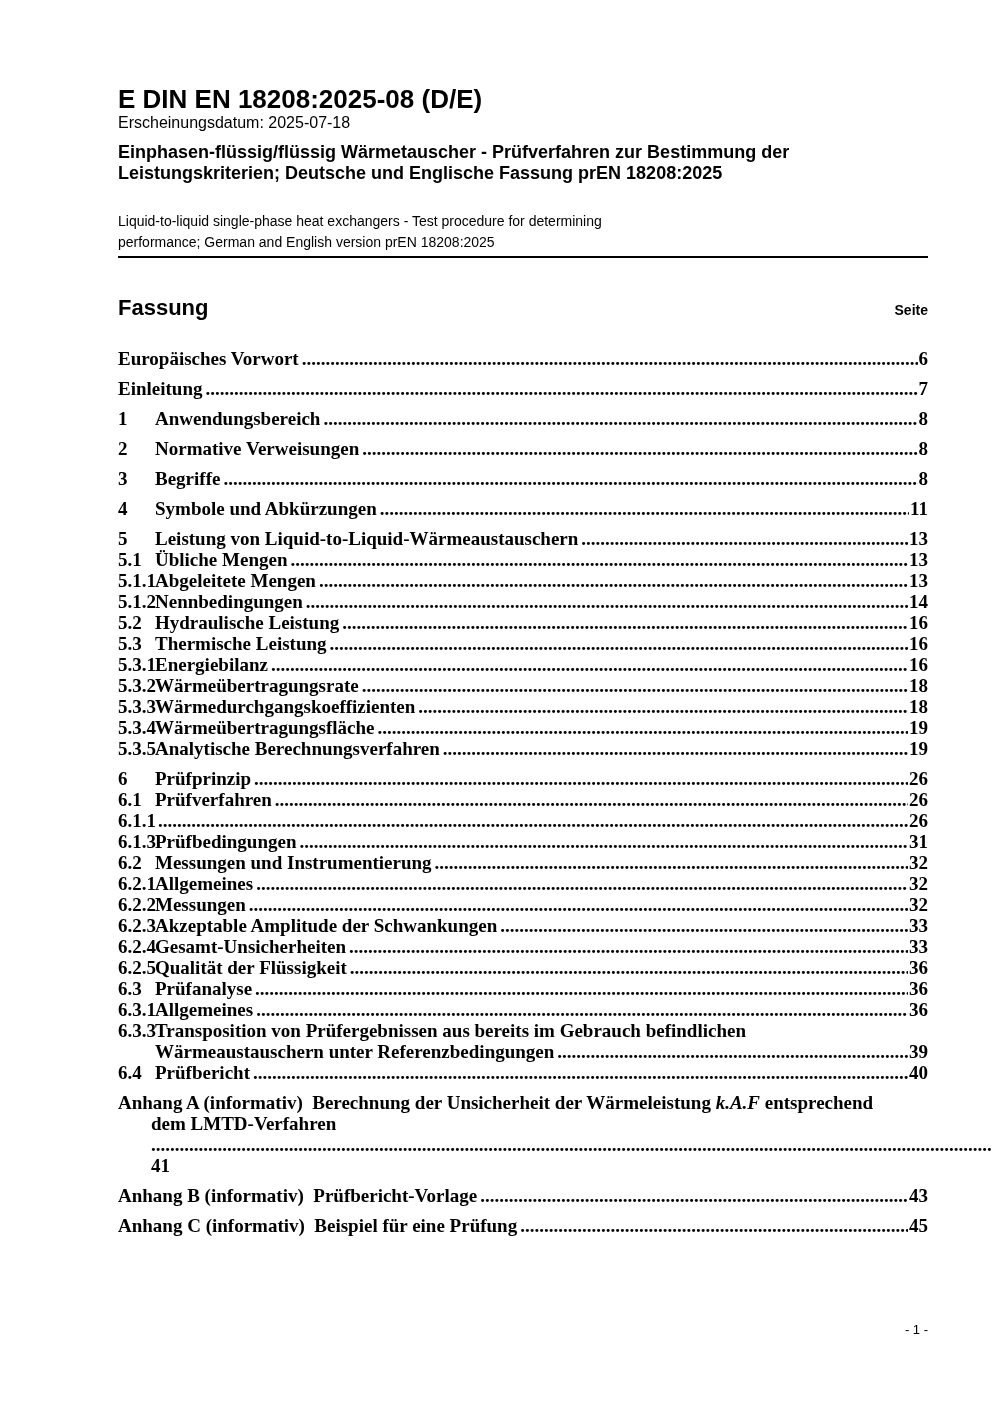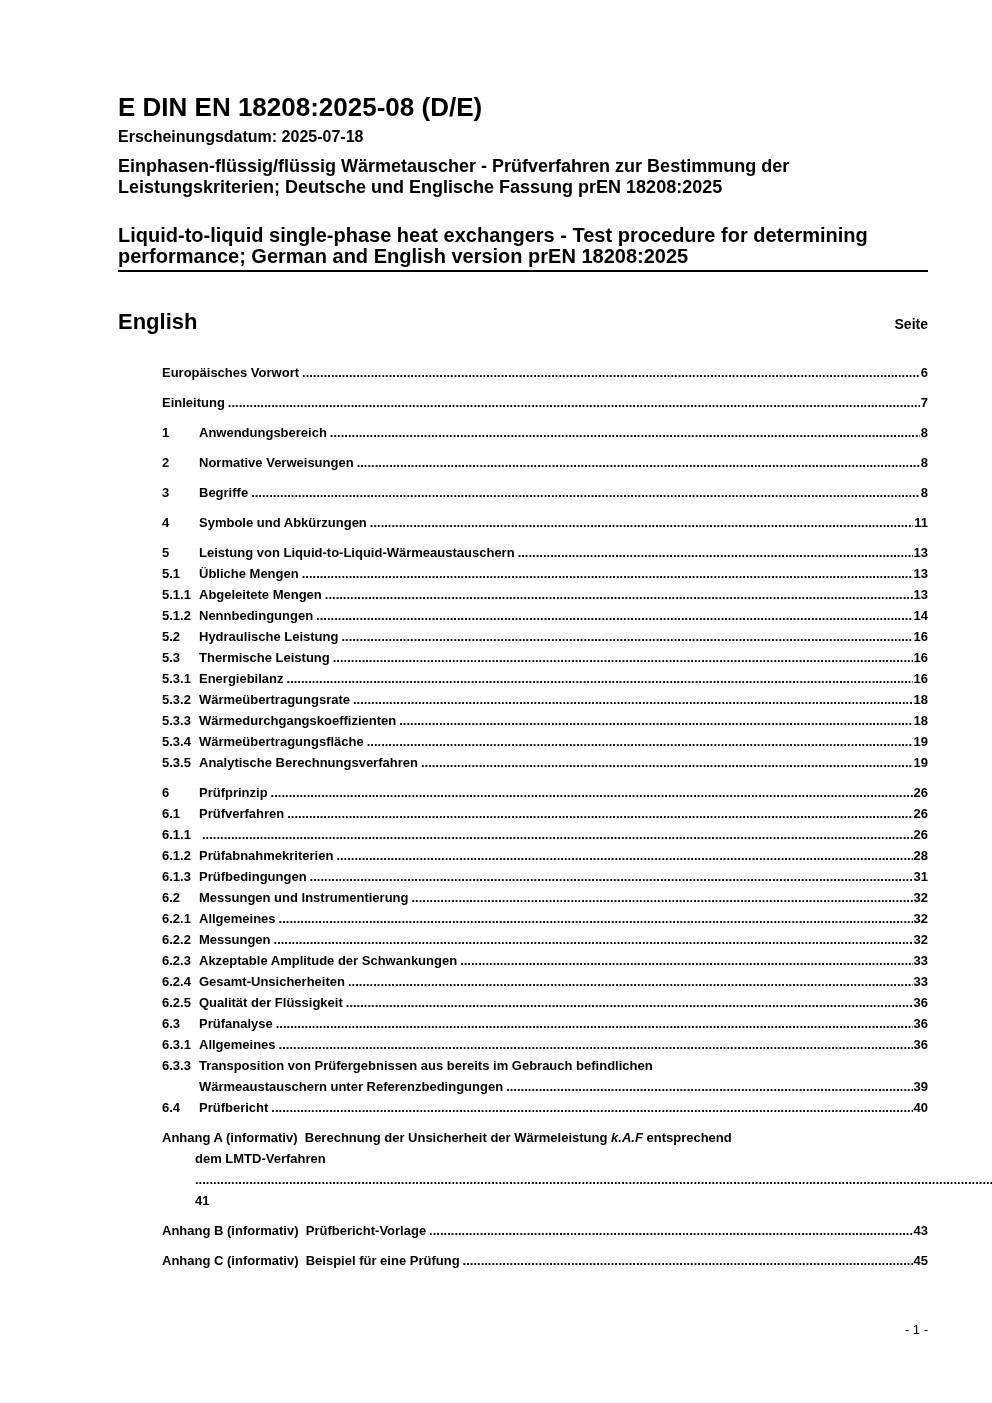--- a/index.html
+++ b/index.html
@@ -9,47 +9,46 @@
     width: 992px;
     height: 1403px;
     background: #ffffff;
     color: #000000;
     overflow: hidden;
     font-family: "Liberation Sans", sans-serif;
   }
   .content {
     position: absolute;
     left: 118px;
-    top: 8px;
+    top: 0;
     width: 810px;
   }
   .doc-number {
     margin: 84px 0 0 0;
     font-size: 26px;
     line-height: 30px;
     font-weight: bold;
     letter-spacing: 0px;
   }
   .pub-date {
-    margin-top: 6px;
     font-size: 16px;
     line-height: 18px;
-    font-weight: bold;
+    font-weight: normal;
   }
   .title-de {
     margin-top: 10px;
     font-size: 18px;
     line-height: 21px;
     font-weight: bold;
   }
   .title-en {
     margin-top: 27px;
-    font-size: 20px;
+    font-size: 14px;
     line-height: 21px;
-    font-weight: bold;
+    font-weight: normal;
   }
   .title-rule {
     margin-top: 3px;
     border: 0;
     border-top: 2px solid #000;
     width: 100%;
   }
   .inhalt-row {
     margin-top: 36px;
     display: flex;
@@ -61,24 +60,23 @@
     line-height: 28px;
     font-weight: bold;
   }
   .seite-label {
     font-size: 14px;
     font-weight: bold;
     text-align: right;
   }
   .toc-list {
     margin-top: 26px;
-    font-family: Liberation Sans, sans-serif;
+    font-family: Liberation Serif, serif;
     font-weight: bold;
-    font-size: 13px;
-    margin-left: 44px;
+    font-size: 19px;
   }
   .toc-row { display: flex; align-items: flex-start; }
   .toc-row.gap { margin-top: 9px; }
   .toc-num {
     width: 37px;
     flex: none;
     line-height: 21px;
   }
   .toc-body { flex: 1 1 auto; min-width: 0; }
   .toc-line { line-height: 21px; }
@@ -121,21 +119,21 @@
     </div>
 
     <div class="title-en">
       <div>Liquid-to-liquid single-phase heat exchangers - Test procedure for determining</div>
       <div>performance; German and English version prEN 18208:2025</div>
     </div>
 
     <hr class="title-rule">
 
     <div class="inhalt-row">
-      <div class="inhalt-heading">English</div>
+      <div class="inhalt-heading">Fassung</div>
       <div class="seite-label">Seite</div>
     </div>
 
     <div class="toc-list">
         <div class="toc-row plain">
           <div class="toc-body">
             <div class="toc-line leader">
               <span class="toc-label"><span>Europäisches Vorwort</span></span>
               <span class="toc-dots"></span>
               <span class="toc-page">6</span>
@@ -320,30 +318,20 @@
               <span class="toc-page">26</span>
             </div>
           </div>
         </div>
         <div class="toc-row">
           <span class="toc-num">6.1.1</span>
           <div class="toc-body">
             <div class="toc-line leader">
               <span class="toc-dots"></span>
               <span class="toc-page">26</span>
-            </div>
-          </div>
-        </div>
-        <div class="toc-row">
-          <span class="toc-num">6.1.2</span>
-          <div class="toc-body">
-            <div class="toc-line leader">
-              <span class="toc-label"><span>Prüfabnahmekriterien</span></span>
-              <span class="toc-dots"></span>
-              <span class="toc-page">28</span>
             </div>
           </div>
         </div>
         <div class="toc-row">
           <span class="toc-num">6.1.3</span>
           <div class="toc-body">
             <div class="toc-line leader">
               <span class="toc-label"><span>Prüfbedingungen</span></span>
               <span class="toc-dots"></span>
               <span class="toc-page">31</span>

